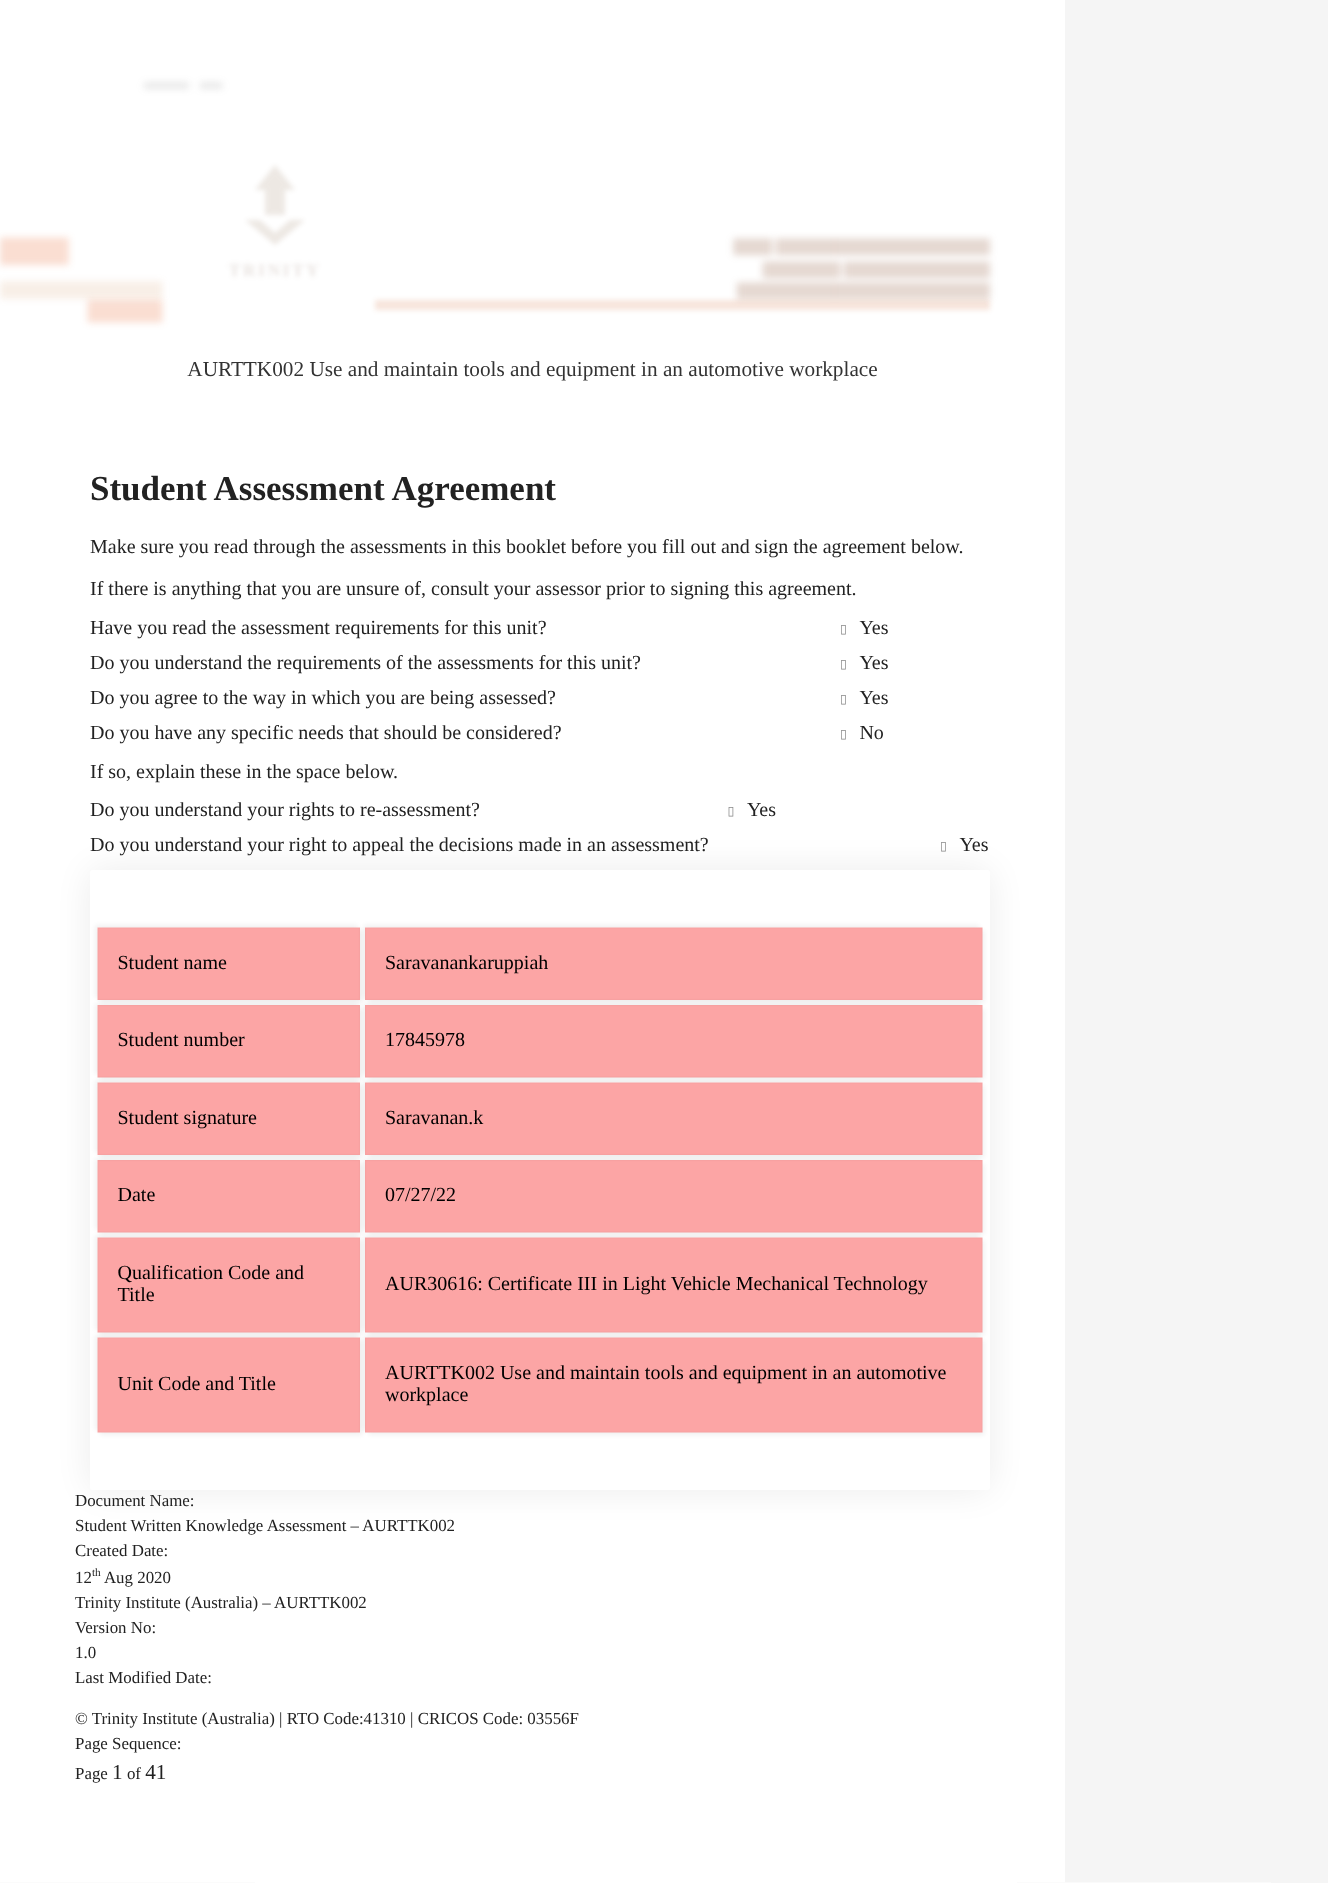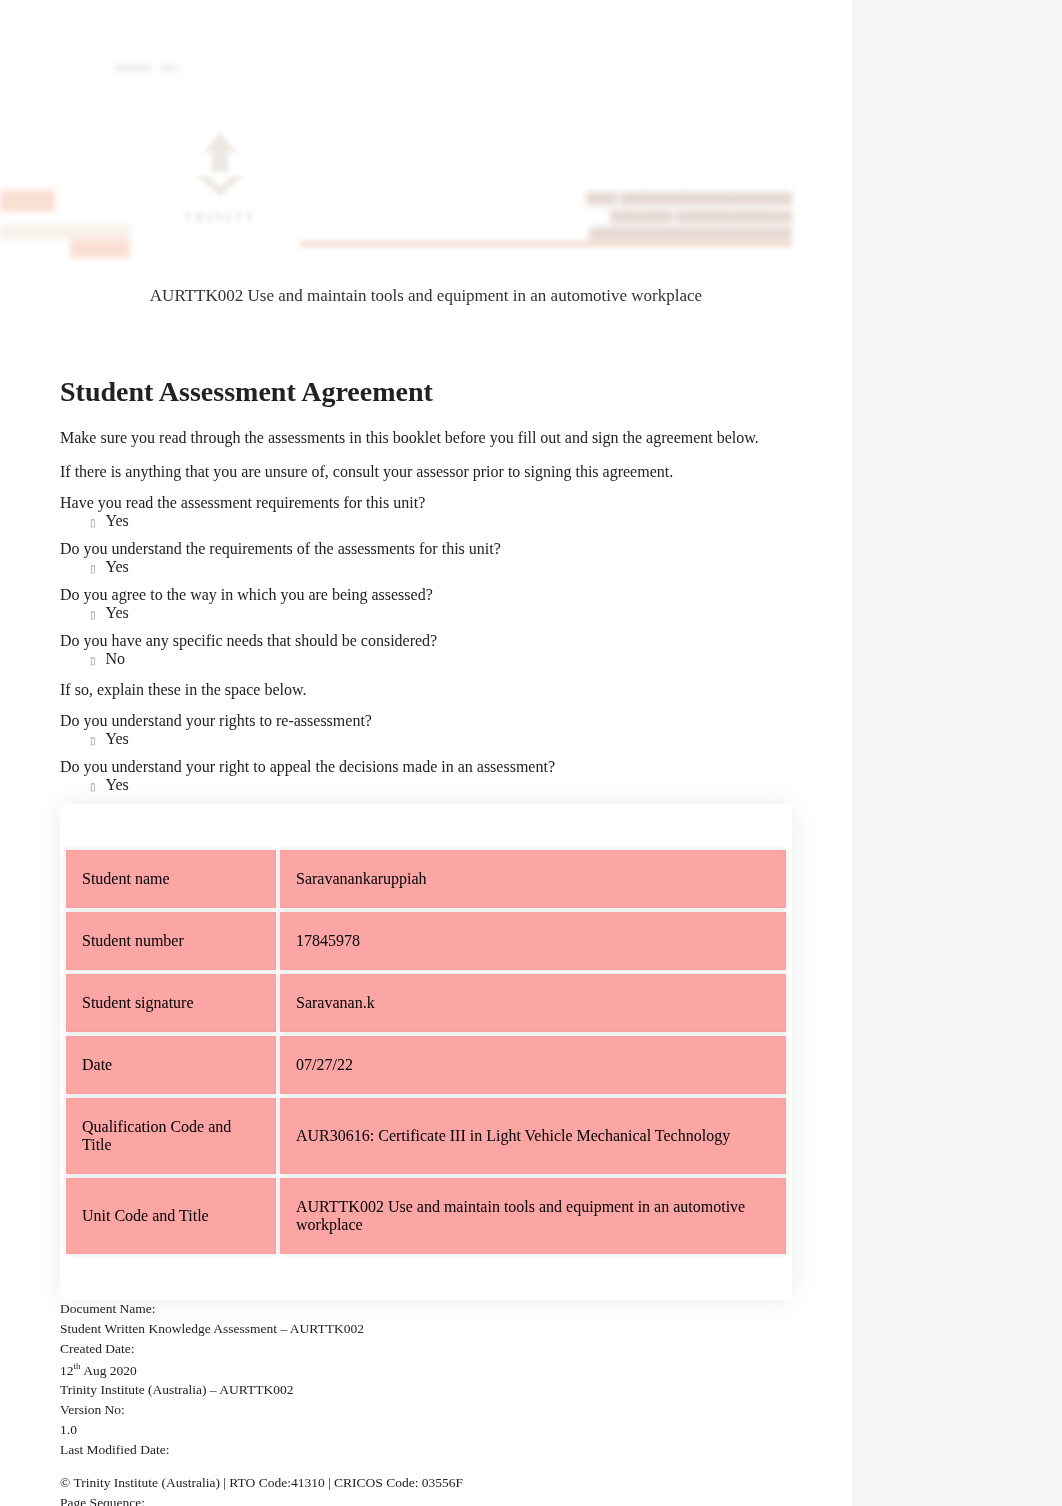--- a/index.html
+++ b/index.html
@@ -103,20 +103,21 @@
   }
   .unit-title {
     text-align: center;
     font-size: 17px;
     color: #333;
     margin-top: 6px;
     font-family: Georgia, serif;
   }
   .content {
     padding: 0 60px;
+    margin-left: 12px;
   }
   .section-heading {
     font-size: 28px;
     color: #222;
     margin-top: 70px;
     margin-bottom: 18px;
     font-family: Georgia, serif;
   }
   .para {
     font-size: 16px;
@@ -125,21 +126,20 @@
     line-height: 1.5;
     font-family: Georgia, serif;
   }
   .qa-row {
     display: flex;
     align-items: baseline;
     font-size: 16px;
     color: #222;
     margin-bottom: 10px;
     font-family: Georgia, serif;
-    flex-direction: column;
   }
   .qa-q { flex: 0 0 auto; }
   .qa-gap { flex: 1 1 auto; }
   .qa-a { flex: 0 0 auto; padding-left: 30px; }
   .bullet { font-family: Arial, sans-serif; font-size: 10px; color: #888; margin-right: 10px; display:inline-block; vertical-align: middle;}
 
   .info-table {
     width: 100%;
     border-collapse: separate;
     border-spacing: 4px;

